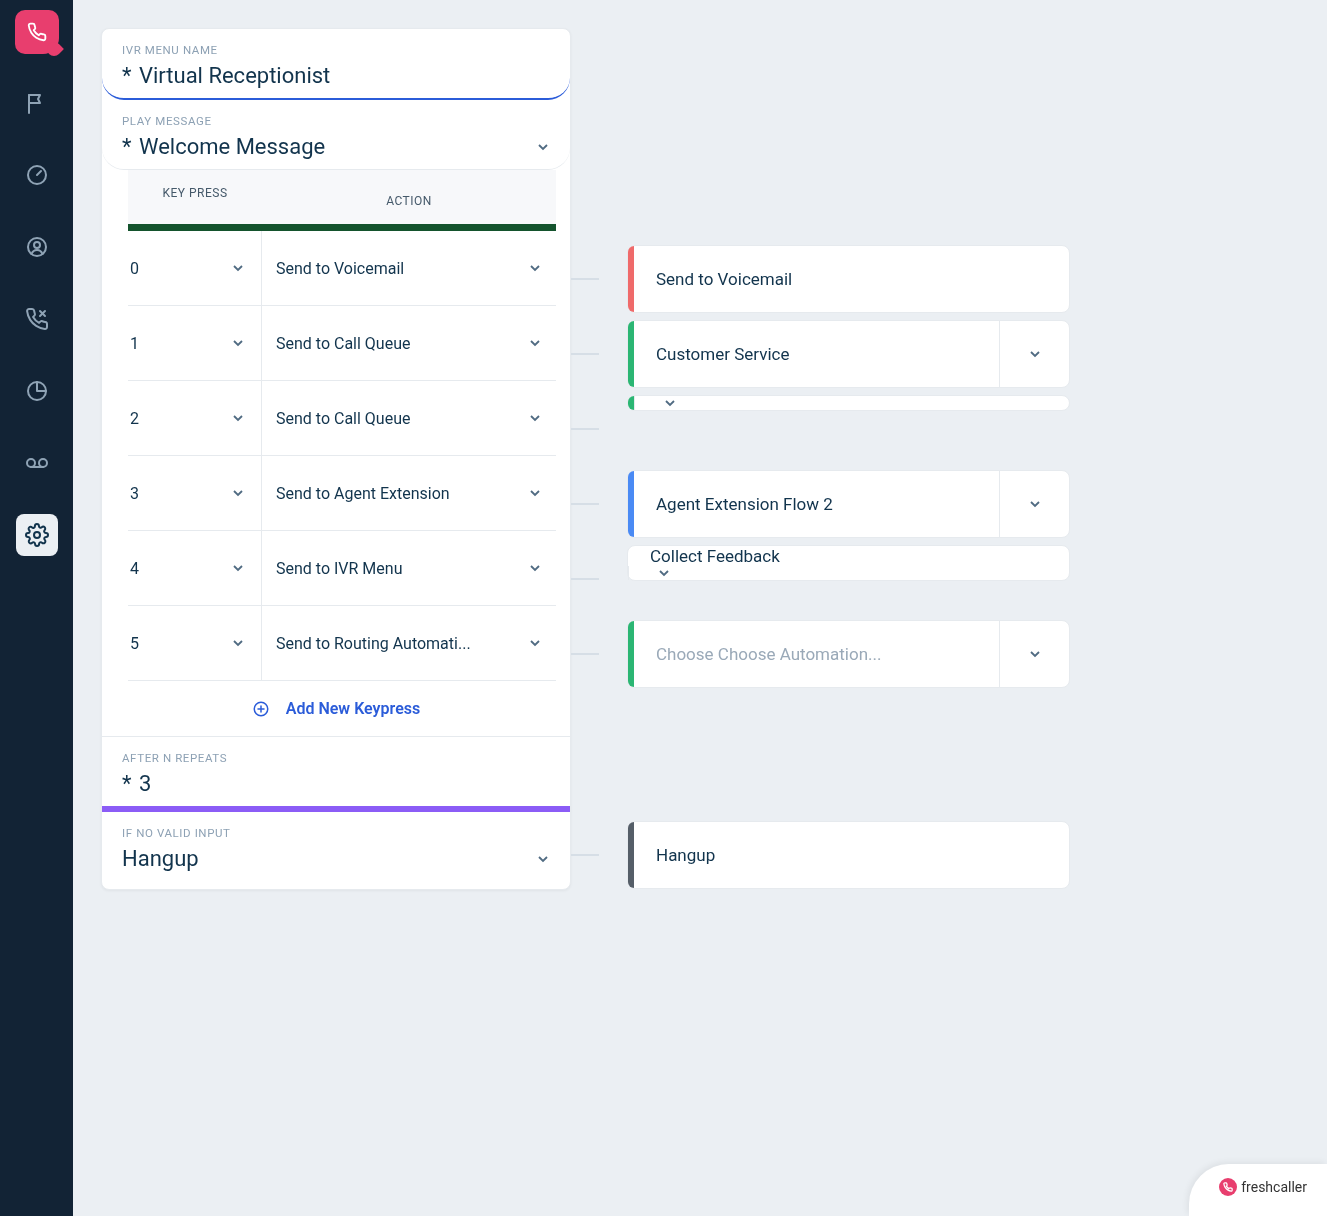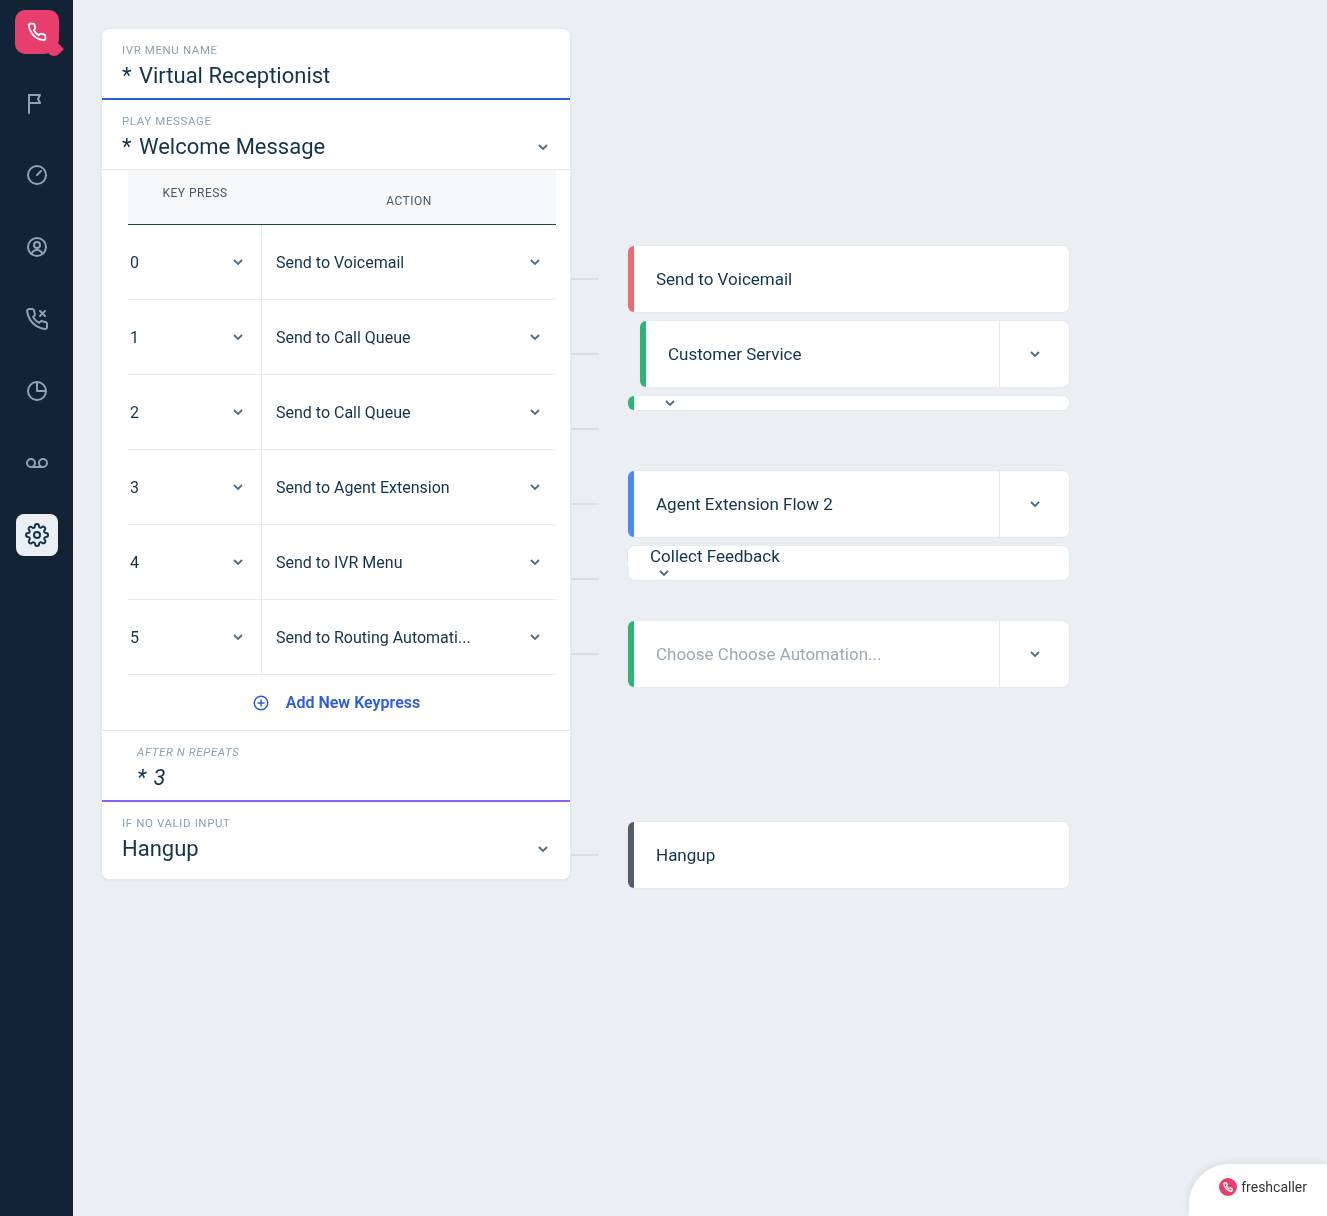--- a/index.html
+++ b/index.html
@@ -109,20 +109,21 @@
       width: 470px;
       background: #fff;
       border-radius: 8px;
       border: 1px solid #e6eaee;
       box-shadow: 0 1px 3px rgba(0,0,0,0.05);
       flex-shrink: 0;
     }
     .card-section {
       padding: 14px 20px 10px;
       border-bottom: 1px solid #e6eaee;
+      border-radius: 22px;
     }
     .field-label {
       font-size: 11.5px;
       letter-spacing: 0.6px;
       color: #8da1b4;
       margin-bottom: 6px;
     }
     .field-value-row {
       display: flex;
       align-items: center;
@@ -137,21 +138,21 @@
     .chev {
       width: 14px; height: 14px;
       display: inline-flex; align-items: center; justify-content: center;
       color: #506b82;
     }
 
     .table-head {
       display: flex;
       padding: 16px 0;
       background: #f7f8fa;
-      border-bottom: 1px solid #14532d;
+      border-bottom: 7px solid #14532d;
       margin: 0 14px 0 26px;
     }
     .th-key { width: 134px; font-size: 12px; letter-spacing: 0.5px; color: #45596a; text-align: center; }
     .th-action { flex:1; font-size: 12px; letter-spacing: 0.5px; color: #45596a; text-align: center; margin-top: 8px; }
 
     .kp-rows { margin: 0 14px 0 26px; }
     .kp-row {
       display: flex;
       border-bottom: 1px solid #e6eaee;
       height: 75px;
@@ -182,23 +183,22 @@
       gap: 16px;
       color: #2b5cd9;
       font-size: 16px;
       font-weight: 600;
       padding: 18px;
       border-bottom: 1px solid #e6eaee;
       cursor: pointer;
     }
 
     .repeats-section {
-      padding: 14px 35px 10px;
-      border-bottom: 2px solid #8b5cf6;
-      font-style: italic;
+      padding: 14px 20px 10px;
+      border-bottom: 6px solid #8b5cf6;
     }
     .novalid-section {
       padding: 14px 20px 18px;
     }
 
     
     .targets-col {
       width: 443px;
       margin-left: 28px;
       position: relative;
@@ -506,21 +506,21 @@
           <div class="connector" style="top: 550px;"></div>
           <div class="connector" style="top: 625px;"></div>
           <div class="connector" style="top: 826px;"></div>
         </div>
 
       <div class="targets-col" id="targets">
           <div class="target-card" style="position: absolute; top: 217px; left: 0px; right: 0px;">
             <div class="accent" style="background:#ef6a6a"></div>
             <div class="target-main">Send to Voicemail</div>
           </div>
-          <div class="target-card" style="position: absolute; top: 292px; left: 12px; right: 0px;">
+          <div class="target-card" style="position: absolute; top: 292px; left: 0px; right: 0px;">
             <div class="accent" style="background:#2bb673"></div>
             <div class="target-main">Customer Service</div>
             <div class="target-dd">
               <span class="chev">
                 <svg width="14" height="14" viewBox="0 0 14 14" fill="none" stroke="#506b82" stroke-width="1.8">
                   <path d="M3 5l4 4 4-4"></path>
                 </svg>
               </span>
             </div>
           </div>

